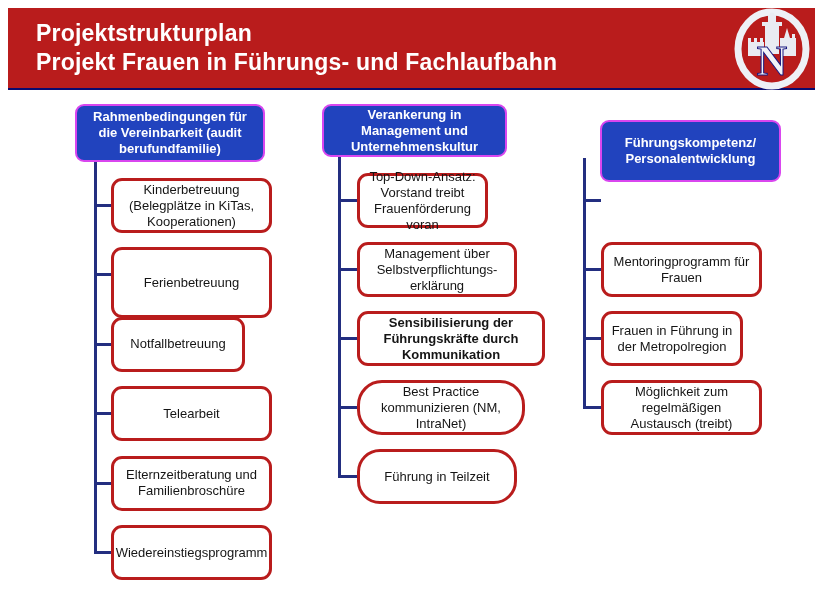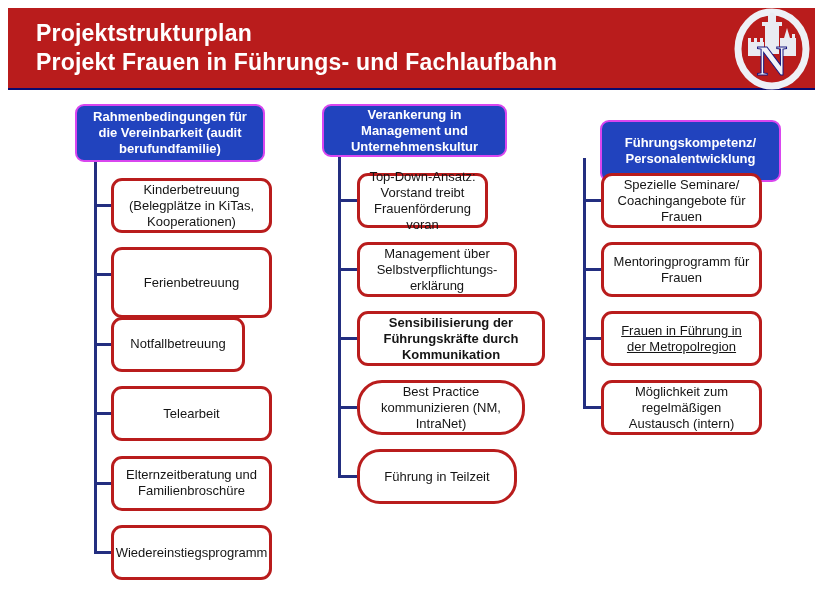--- a/index.html
+++ b/index.html
@@ -95,21 +95,20 @@
       <div class="chart-box" style="left: 357px; top: 242px; width: 160px; height: 55px;">Management über Selbstverpflichtungs-erklärung</div>
       <div class="stub" style="left: 337.5px; top: 337px; width: 19.5px; height: 3px;"></div>
       <div class="chart-box" style="left: 357px; top: 311px; width: 188px; height: 55px; font-weight: bold;">Sensibilisierung der Führungskräfte durch Kommunikation</div>
       <div class="stub" style="left: 337.5px; top: 406px; width: 19.5px; height: 3px;"></div>
       <div class="chart-box" style="left: 357px; top: 380px; width: 168px; height: 55px; border-radius: 25px;">Best Practice kommunizieren (NM, IntraNet)</div>
       <div class="stub" style="left: 337.5px; top: 475px; width: 19.5px; height: 3px;"></div>
       <div class="chart-box" style="left: 357px; top: 449px; width: 160px; height: 55px; border-radius: 23px;">Führung in Teilzeit</div>
       <div class="col-header" style="left: 567px; top: 120px; width: 181px; height: 62px; margin-left: 33px;">Führungskompetenz/ Personalentwicklung</div>
       <div class="vline" style="left: 582.5px; top: 158px; width: 3px; height: 251px;"></div>
       <div class="stub" style="left: 582.5px; top: 199px; width: 18.5px; height: 3px;"></div>
-      <div class="chart-box" style="left: 601px; top: 173px; width: 161px; height: 55px;">Spezielle Seminare/ Coachingangebote für Frauen</div>
       <div class="stub" style="left: 582.5px; top: 268px; width: 18.5px; height: 3px;"></div>
       <div class="chart-box" style="left: 601px; top: 242px; width: 161px; height: 55px;">Mentoringprogramm für Frauen</div>
       <div class="stub" style="left: 582.5px; top: 337px; width: 18.5px; height: 3px;"></div>
-      <div class="chart-box" style="left: 601px; top: 311px; width: 161px; height: 55px; text-decoration: underline;">Frauen in Führung in der Metropolregion</div>
+      <div class="chart-box" style="left: 601px; top: 311px; width: 142px; height: 55px;">Frauen in Führung in der Metropolregion</div>
       <div class="stub" style="left: 582.5px; top: 406px; width: 18.5px; height: 3px;"></div>
-      <div class="chart-box" style="left: 601px; top: 380px; width: 161px; height: 55px;">Möglichkeit zum regelmäßigen Austausch (intern)</div>
+      <div class="chart-box" style="left: 601px; top: 380px; width: 161px; height: 55px;">Möglichkeit zum regelmäßigen Austausch (treibt)</div>
     </div>
 </div>
 
 </body></html>

